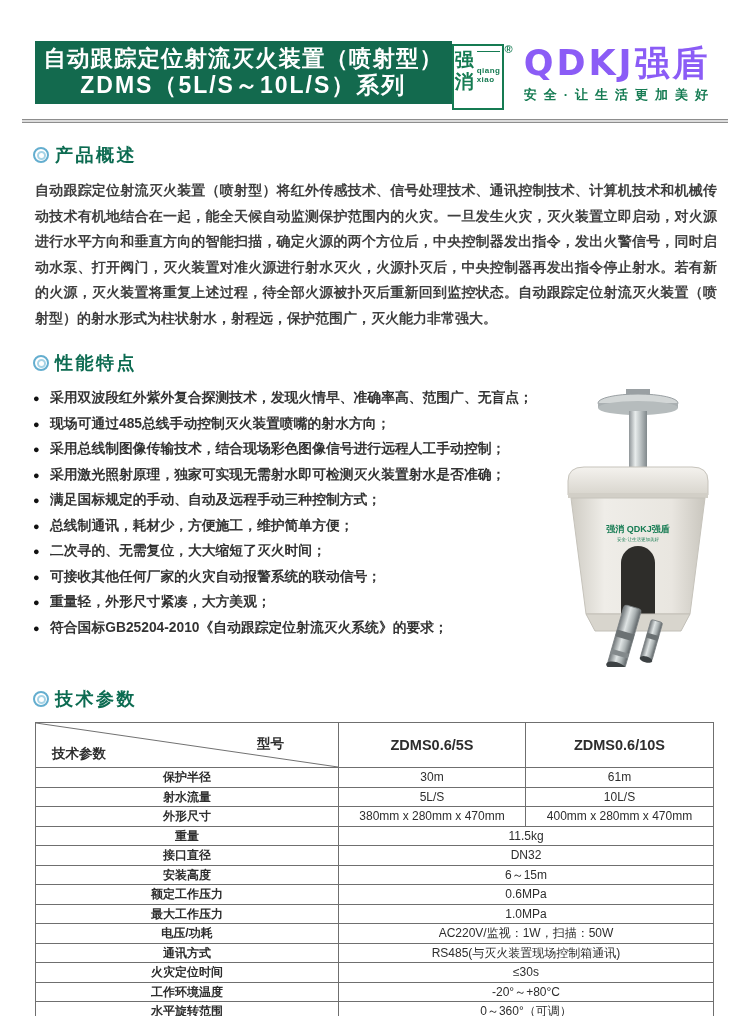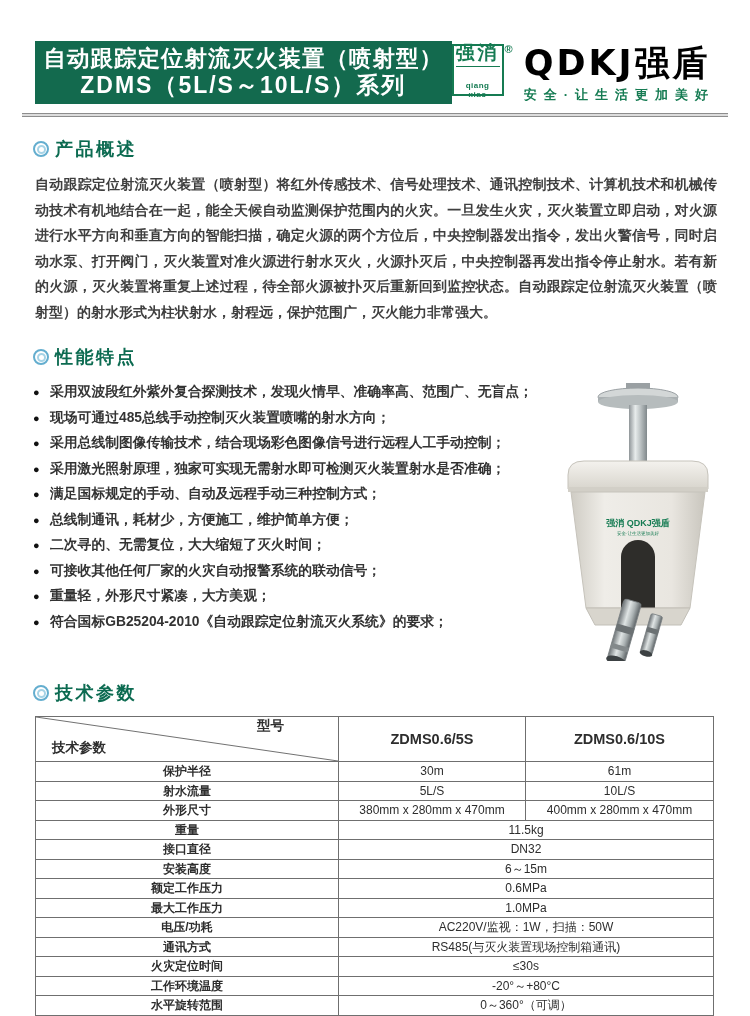--- a/index.html
+++ b/index.html
@@ -16,29 +16,29 @@
   .title-box {
     width:422px; background:#136a4e; color:#fff; text-align:center;
     padding:4px 2px 5px; font-weight:800; letter-spacing:1px;
   }
   .title-box .t1 { font-size:22.5px; line-height:27px; }
   .title-box .t2 { font-size:23px; line-height:27px; letter-spacing:2px; }
 
   .brand { display:flex; align-items:flex-start; gap:5px; margin-top:3px; }
   .seal-wrap { display:flex; align-items:flex-start; }
   .seal {
-    border:2px solid #157b52; width:52px; height:52px; padding:3px 2px 2px;
-    display:flex; flex-direction:column; justify-content:center; text-align:center;
+    border:2px solid #157b52; width:52px; height:66px; padding:3px 2px 2px;
+    display:flex; justify-content:center; text-align:left;
   }
   .seal-cn { color:#157b52; font-size:19px; font-weight:800; letter-spacing:3px; line-height:22px; }
   .seal-py { color:#157b52; font-size:8px; font-weight:700; border-top:1.5px solid #157b52; margin-top:2px; padding-top:14px; letter-spacing:.5px; }
   .reg { color:#157b52; font-size:11px; font-weight:700; line-height:10px; margin-left:1px; }
   .logo-col { margin-left:6px; }
   .logo-text {
-    color:#000000; font-size:35px; font-weight:900; letter-spacing:3px; line-height:38px;
+    color:#8b5cf6; font-size:35px; font-weight:900; letter-spacing:3px; line-height:38px;
     font-family:"DejaVu Sans","Liberation Sans",sans-serif;
   }
   .slogan { color:#157b52; font-size:13px; font-weight:800; letter-spacing:7px; margin-top:4px; white-space:nowrap; }
 
   .divider {
     margin:9px 22px 0; height:4px;
     background:linear-gradient(to bottom,#8d8d8d 0 26%, #dcdcdc 26% 74%, #8d8d8d 74% 100%);
   }
 
   
@@ -75,21 +75,21 @@
     border:1px solid #6f6f6f; text-align:center; vertical-align:middle;
     color:#2d2d2d; padding:0 4px;
   }
   table.specs col.c1 { width:303px; } table.specs col.c2 { width:187px; } table.specs col.c3 { width:188px; }
   table.specs thead th { height:45px; font-size:14.5px; font-weight:800; }
   table.specs tbody td { height:19.5px; font-size:12px; line-height:14px; }
   table.specs tbody td.lbl { font-weight:700; }
   table.specs tbody td.val { font-weight:500; font-family:"Liberation Sans","DejaVu Sans",sans-serif; }
   th.corner { position:relative; padding:0; }
   th.corner svg.diag { position:absolute; inset:0; width:100%; height:100%; }
-  .corner-top { position:absolute; top:0; right:54px; font-size:13.5px; font-weight:800; }
+  .corner-top { position:absolute; top:12px; right:54px; font-size:13.5px; font-weight:800; }
   .corner-bottom { position:absolute; bottom:4px; left:16px; font-size:13.5px; font-weight:800; }
 </style>
 </head>
 <body>
 
 <div class="page">
 
   <div class="hdr">
     <div class="title-box">
       <div class="t1">自动跟踪定位射流灭火装置（喷射型）</div>

